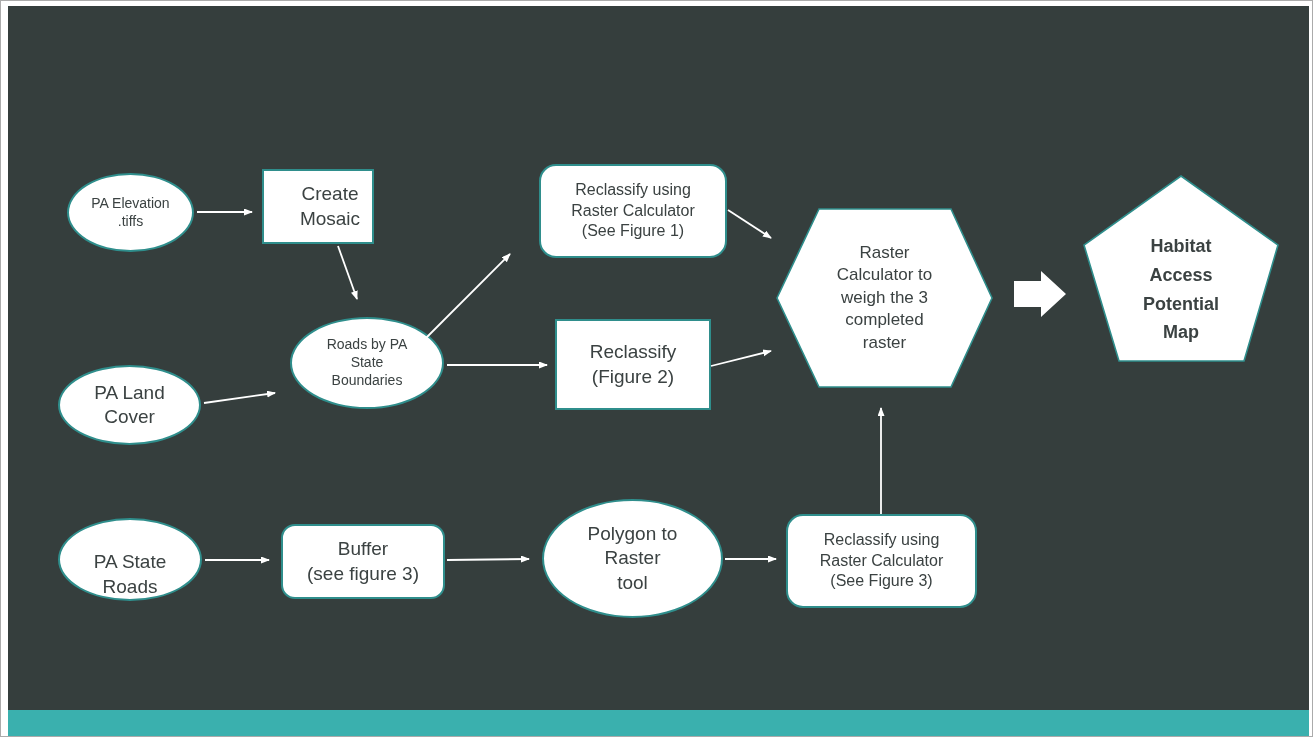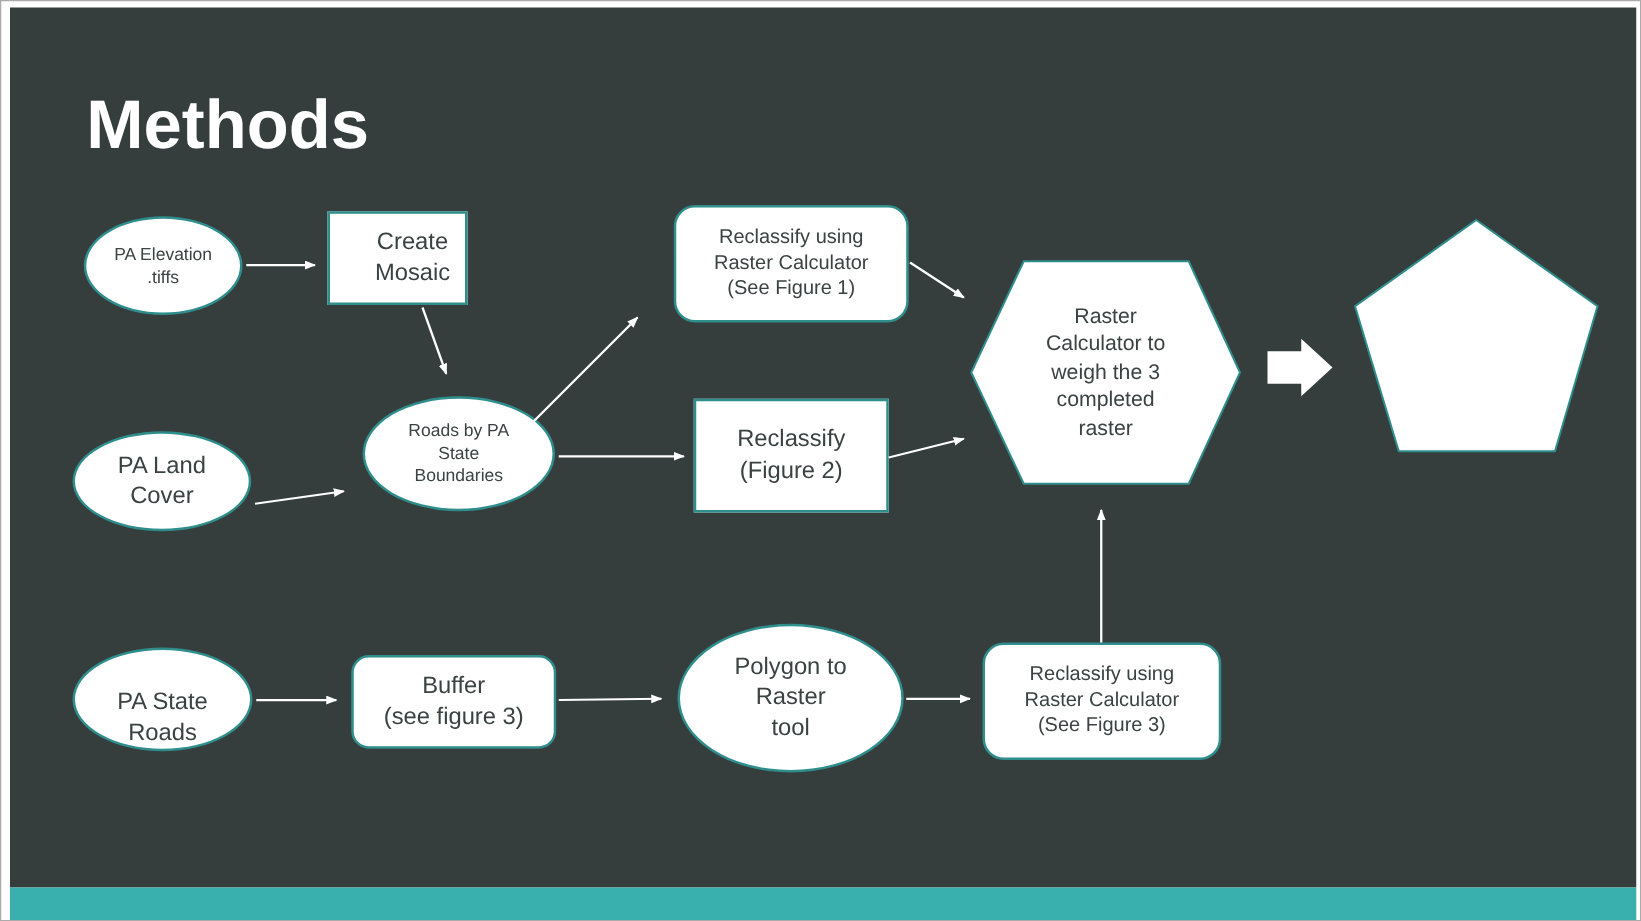--- a/index.html
+++ b/index.html
@@ -66,21 +66,20 @@
   .pentagon-text { font-size: 18px; font-weight: bold; line-height: 1.6; padding-top: 42px; }
   .connector-layer { position: absolute; left: 0; top: 0; pointer-events: none; }
 </style>
 </head>
 <body>
 
 <div class="page">
   <div class="slide-bg"></div>
   <div class="accent-bar"></div>
 
-  <h1 class="slide-title">Methods</h1>
 
   <div class="shape ellipse fs14" style="left:66px; top:172px; width:127px; height:79px;">
     <span class="lbl">PA Elevation
 .tiffs</span>
   </div>
 
   <div class="shape fs19" style="left:261px; top:168px; width:112px; height:75px;padding-left:24px;">
     <span class="lbl">Create
 Mosaic</span>
   </div>
@@ -95,41 +94,45 @@
     <span class="lbl">Roads by PA
 State
 Boundaries</span>
   </div>
 
   <div class="shape fs19" style="left:554px; top:318px; width:156px; height:91px;">
     <span class="lbl">Reclassify
 (Figure 2)</span>
   </div>
 
-  <div class="shape ellipse fs19" style="left:57px; top:344px; width:143px; height:80px;">
+  <div class="shape ellipse fs19" style="left:57px; top:364px; width:143px; height:80px;">
     <span class="lbl">PA Land
 Cover</span>
   </div>
 
   <svg class="svg-shape" style="left:775px; top:207px;" width="217" height="180" viewBox="0 0 217 180">
     <polygon points="43,1 175,1 216,90 175,179 43,179 1,90" fill="#ffffff" stroke="#2f8e8c" stroke-width="1.6"></polygon>
   </svg>
   <div class="shape-text hexagon-text" style="left:775px; top:207px; width:217px; height:180px;">Raster
 Calculator to
 weigh the 3
 completed
 raster</div>
 
   <svg class="svg-shape" style="left:1013px; top:270px;" width="52" height="46" viewBox="0 0 52 46">
     <polygon points="0,10 27,10 27,0 52,23 27,46 27,36 0,36" fill="#ffffff"></polygon>
   </svg>
 
   <svg class="svg-shape" style="left:1082px; top:174px;" width="196" height="187" viewBox="0 0 196 187">
     <polygon points="98,1 195,70 161,186 36,186 1,70" fill="#ffffff" stroke="#2f8e8c" stroke-width="1.6"></polygon>
   </svg>
+  <div class="shape-text pentagon-text" style="left:1082px; top:174px; width:196px; height:187px;">Habitat
+Access
+Potential
+Map</div>
 
   <div class="shape ellipse fs19" style="left:57px; top:517px; width:144px; height:83px;align-items:flex-end;">
     <span class="lbl">PA State
 Roads</span>
   </div>
 
   <div class="shape rounded fs19" style="left:280px; top:523px; width:164px; height:75px; border-radius:14px;">
     <span class="lbl">Buffer
 (see figure 3)</span>
   </div>

